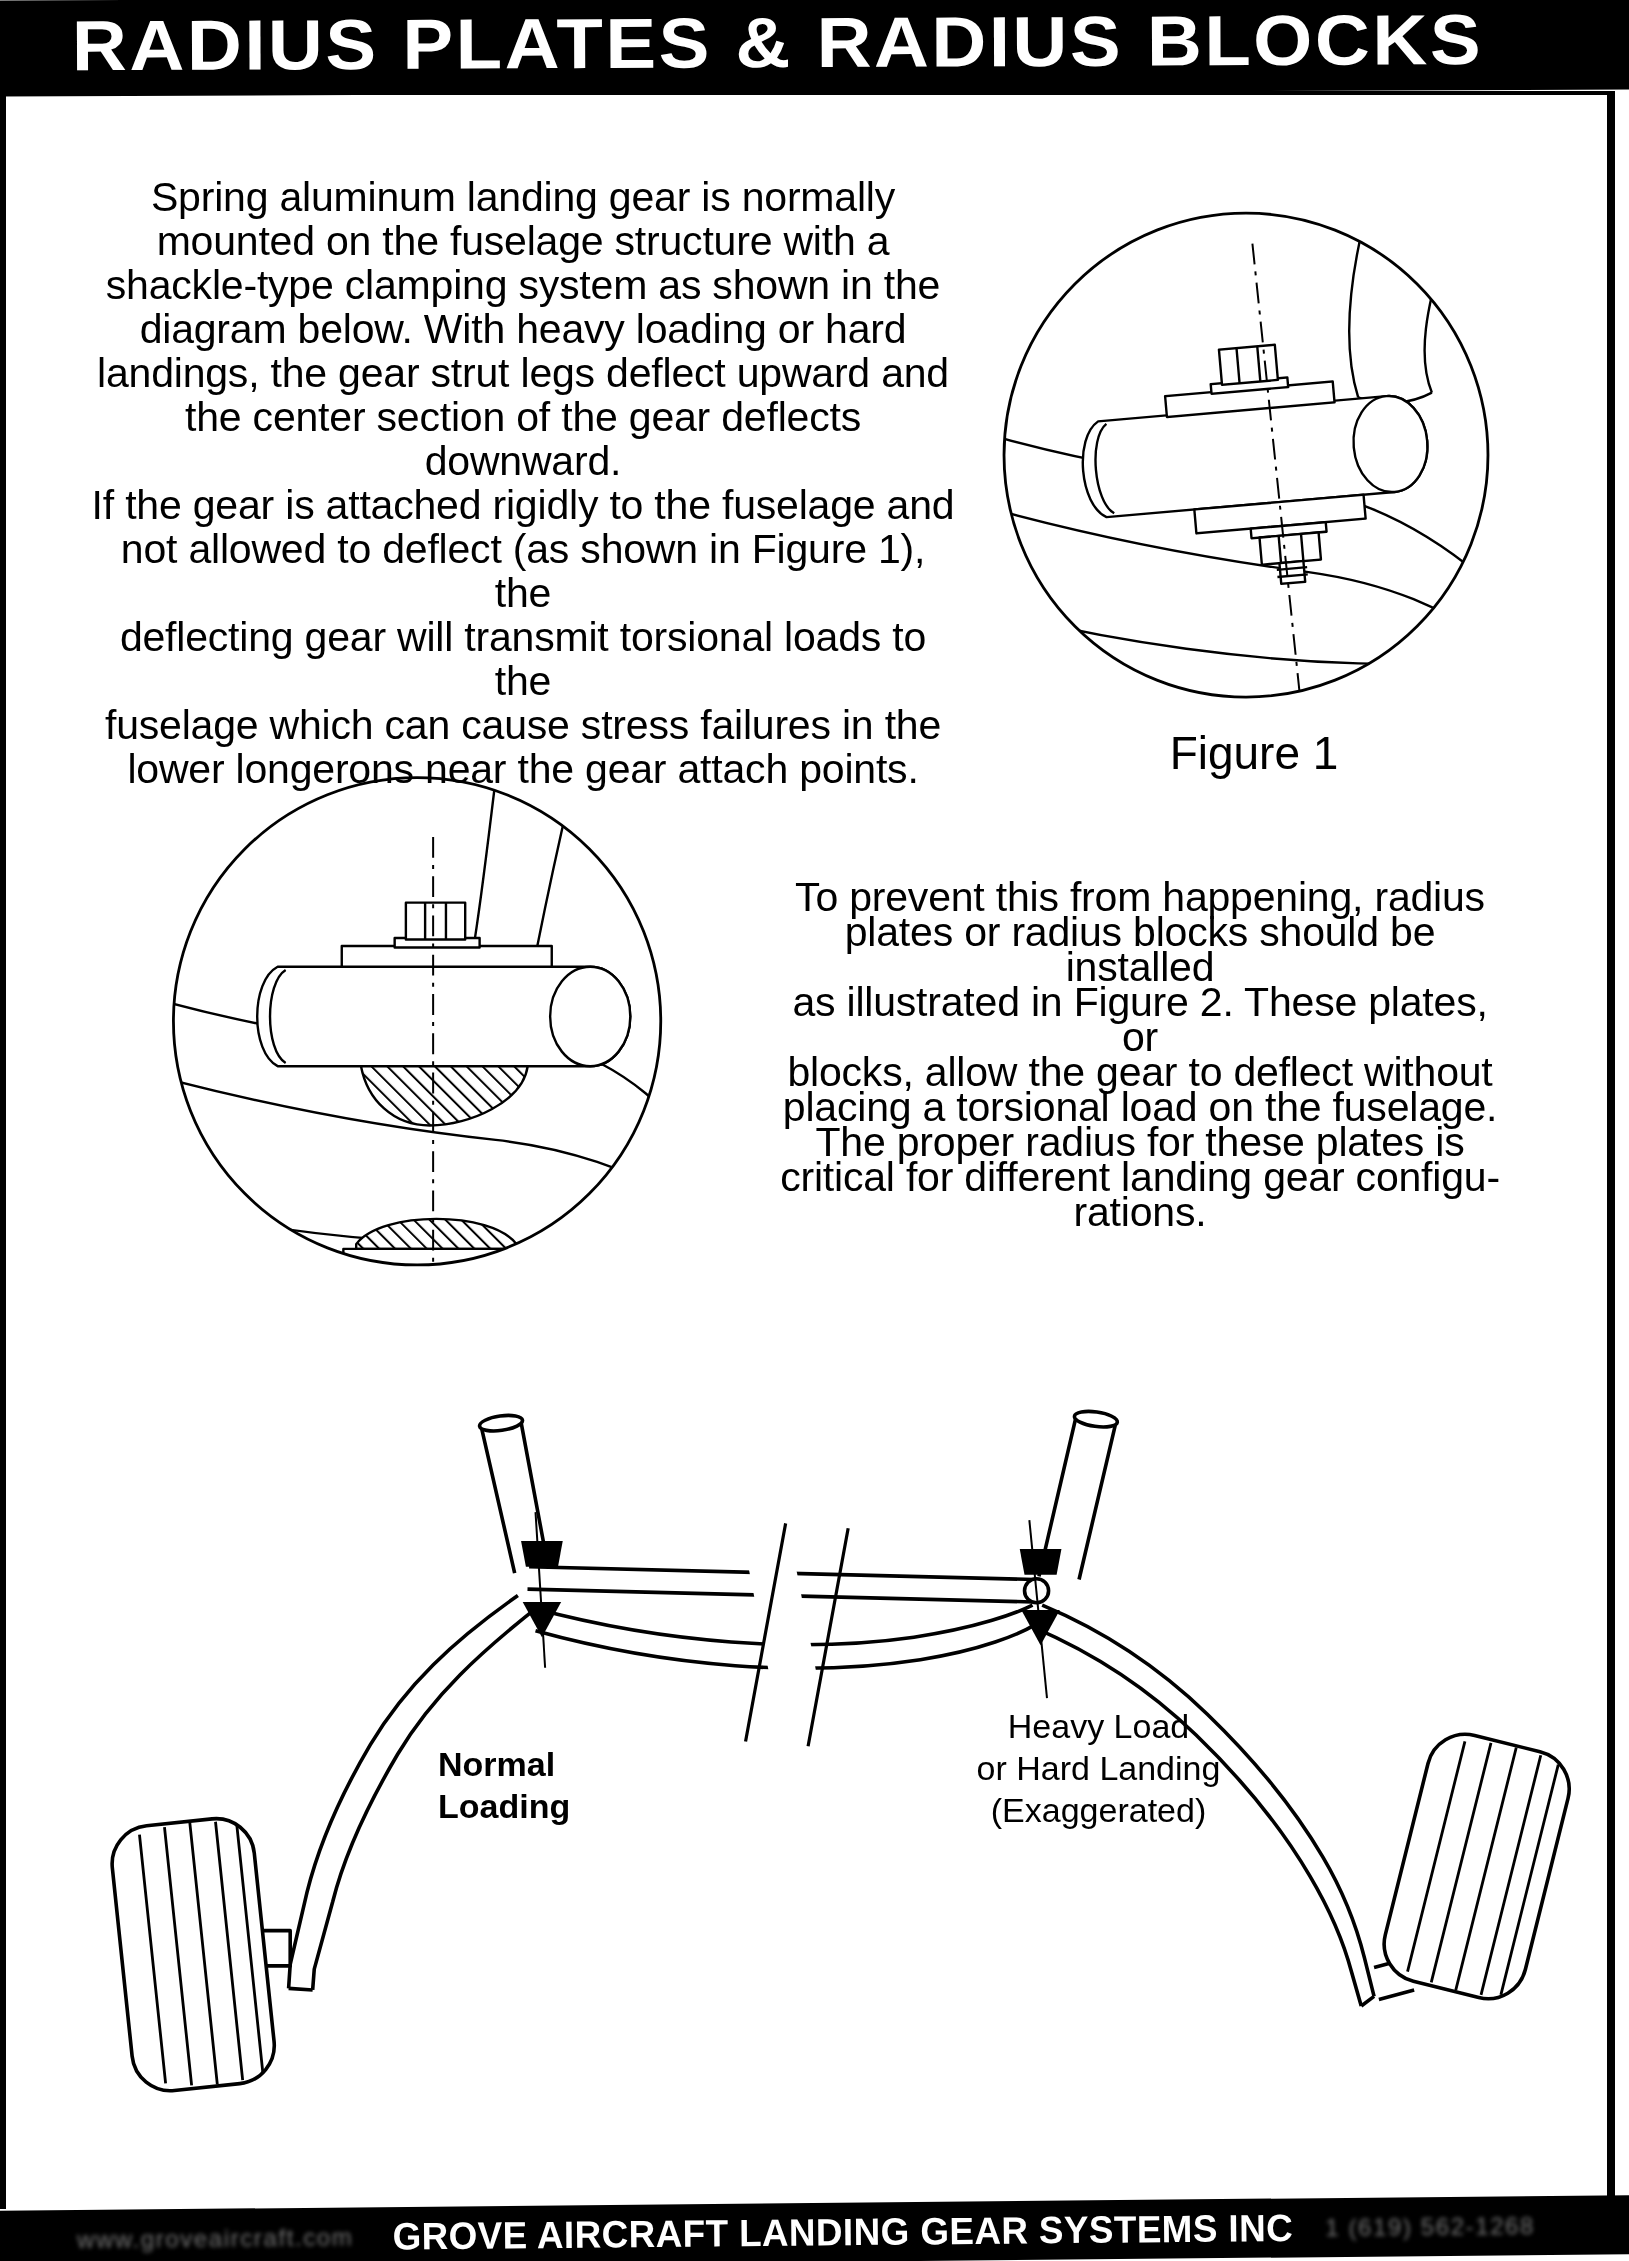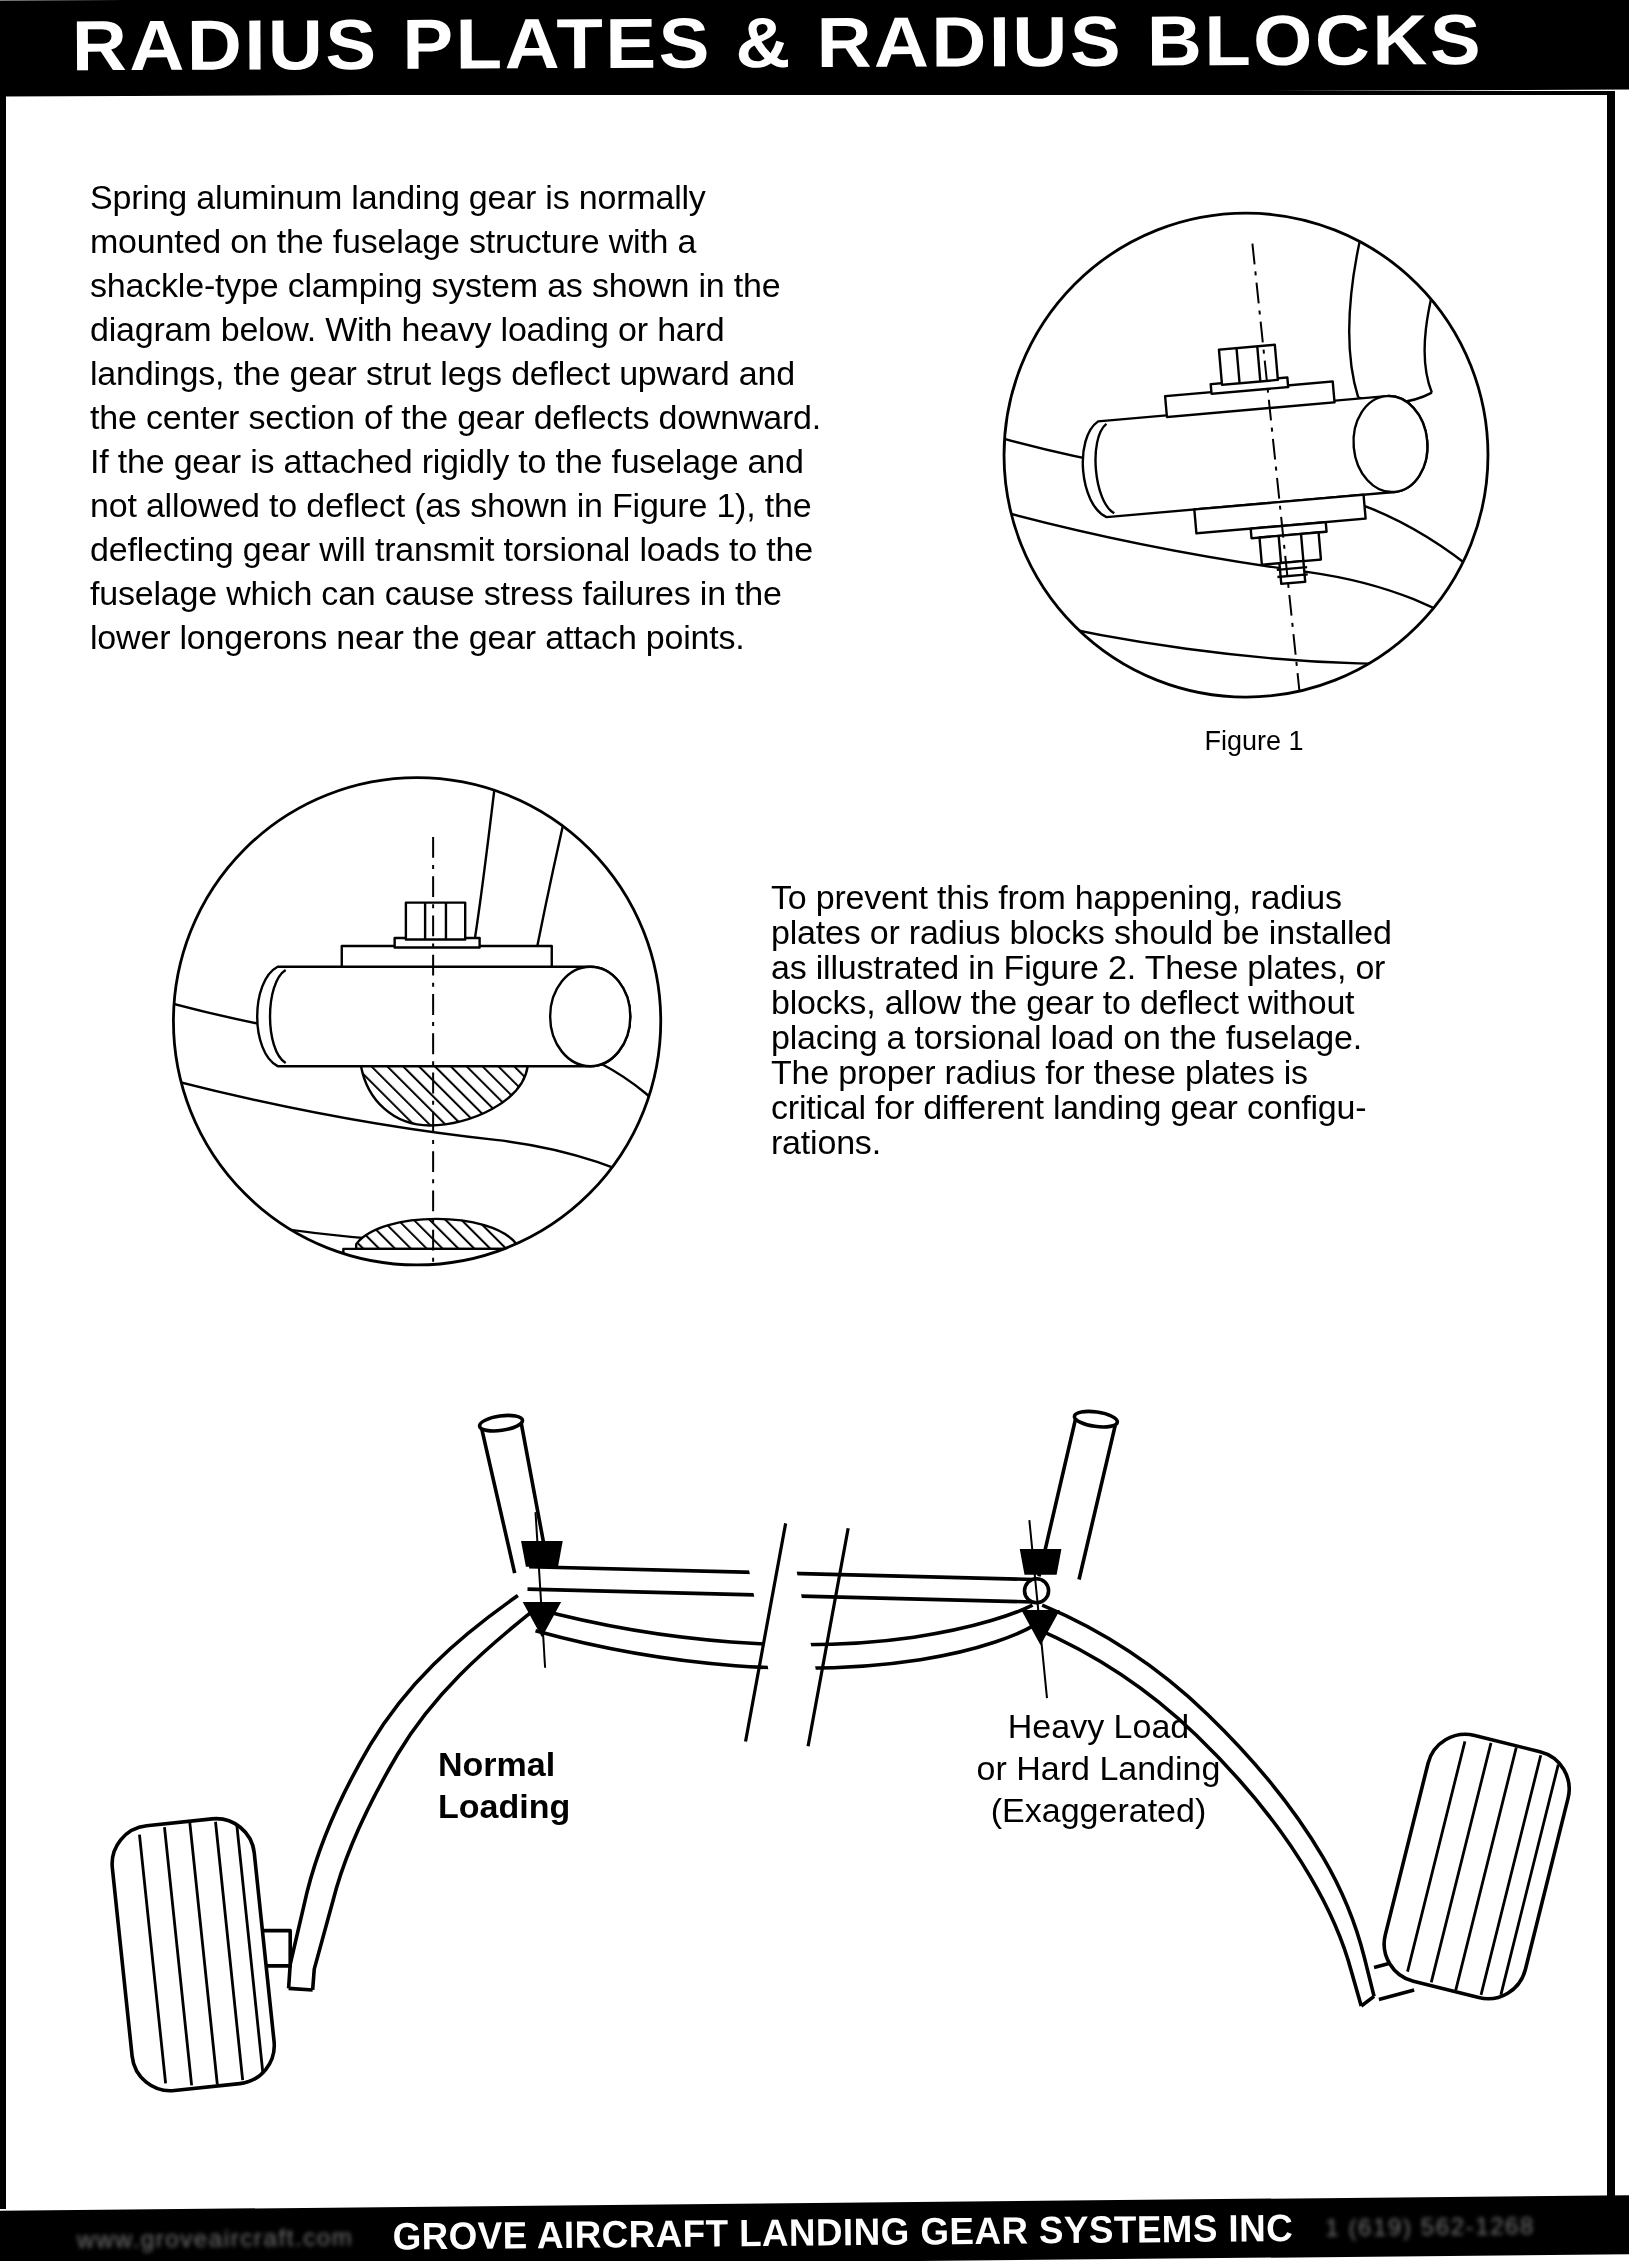--- a/index.html
+++ b/index.html
@@ -7,28 +7,28 @@
         font-family:"Liberation Sans", sans-serif;color:#000;padding-left:28px;}
   
   .titlebar{position:absolute;left:-8px;top:-3.2px;width:1645px;height:96px;background:#000;
             transform:rotate(-0.25deg);}
   .titlebar .t{position:absolute;left:80px;top:4.8px;color:#fff;font-weight:bold;font-size:71px;
                letter-spacing:2.4px;white-space:nowrap;transform:scaleX(1.07);transform-origin:left center;}
   
   .frame{position:absolute;left:0;top:91px;width:1615px;height:2118px;box-sizing:border-box;
          border-top:4.8px solid #000;border-left:6.4px solid #000;border-right:8.8px solid #000;border-bottom:none;}
   
-  .para{position:absolute;font-size:34px;line-height:44px;letter-spacing:-0.2px;white-space:pre-line;}
+  .para{position:absolute;font-size:41px;line-height:44px;letter-spacing:-0.2px;white-space:pre-line;text-align:center;}
   .p1{left:90px;top:175px;width:866px;}
   .p2{left:771px;top:880px;width:738px;line-height:35px;}
   
   .fig{position:absolute;}
   .fig1{left:988px;top:197px;width:516px;}
   .fig2{left:151px;top:768px;width:533px;}
-  .figcap{text-align:center;font-size:27px;margin-top:8px;}
+  .figcap{text-align:center;font-size:46px;margin-top:8px;}
   .fig1 .figcap{transform:translateX(8px);}
   .fig2 .figcap{transform:translateX(9.6px);}
   
   .diagram{position:absolute;left:0;top:1403px;width:1629px;height:826px;}
   .dlabel{position:absolute;font-size:34px;line-height:42px;white-space:pre-line;}
   .dlabel.normal{left:438px;top:340px;font-weight:bold;}
   .dlabel.heavy{left:962px;top:302px;width:273px;text-align:center;}
   
   .footer{position:absolute;left:-17.6px;top:2203px;width:1665px;height:59px;background:#000;
           transform:rotate(-0.55deg);}

